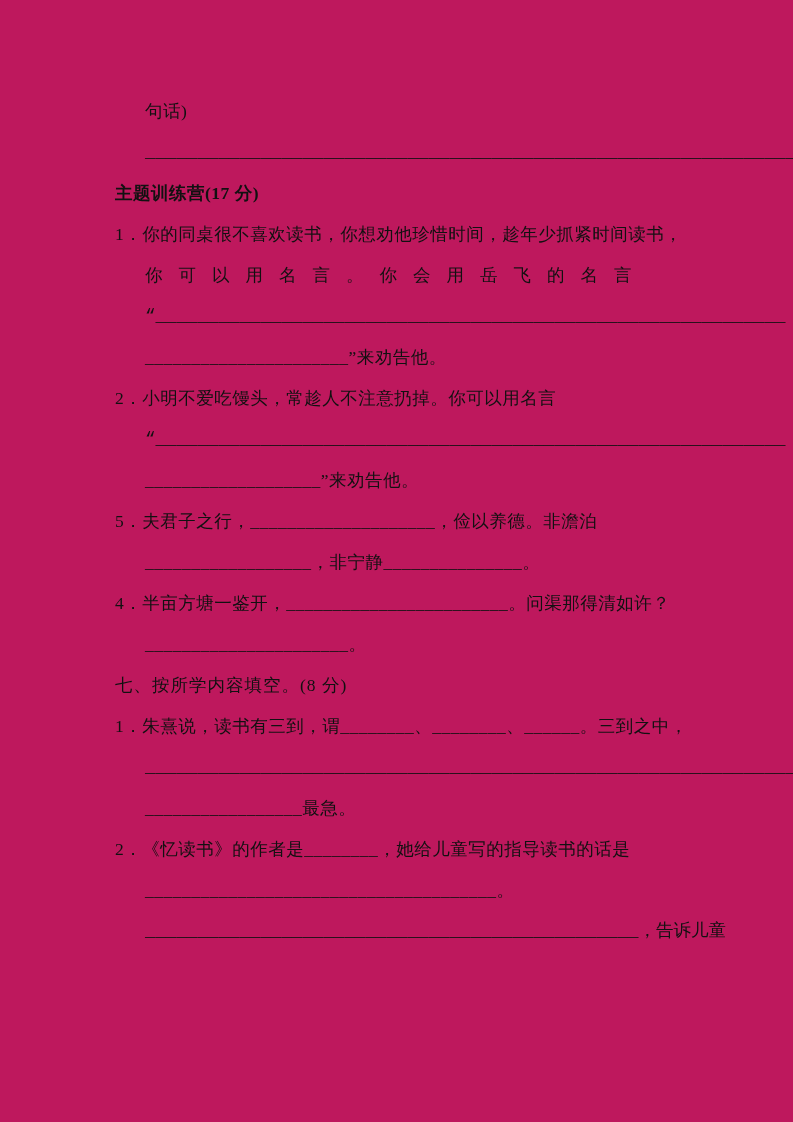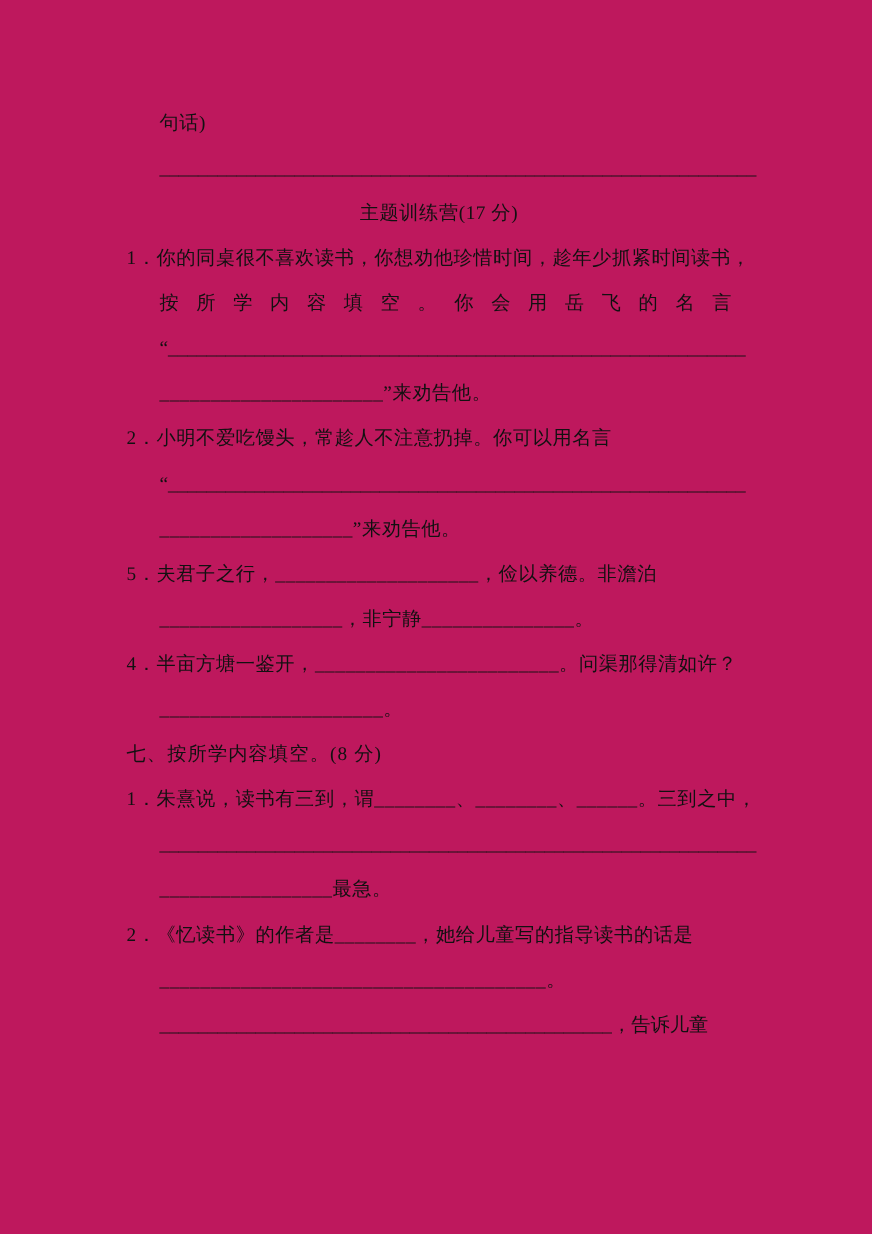--- a/index.html
+++ b/index.html
@@ -20,39 +20,39 @@
     overflow: hidden;
   }
   .line {
     font-size: 17.5px;
     line-height: 23px;
     margin-bottom: 18px;
     white-space: nowrap;
     letter-spacing: 0.5px;
   }
   .cont { padding-left: 30px; }          
-  .center { text-align: center; padding-left: 0; }
+  .center { padding-left: 0; font-weight: bold; }
   .section { letter-spacing: 1px; }
   .qstart { margin-top: 6px; }           
   .spread { letter-spacing: 16px; }      
-  .rule { letter-spacing: 0; }           
+  .rule { letter-spacing: 0; font-family: Liberation Mono, monospace; }           
 </style>
 </head>
 <body>
 
 <div class="page">
 
   <div class="line cont">句话)</div>
   <div class="line cont rule">______________________________________________________________</div>
 
   <div class="line center">主题训练营(17 分)</div>
 
 
   <div class="line qstart">1．你的同桌很不喜欢读书，你想劝他珍惜时间，趁年少抓紧时间读书，</div>
-  <div class="line cont spread">按所学内容填空。你会用岳飞的名言</div>
+  <div class="line cont spread">你可以用名言。你会用岳飞的名言</div>
   <div class="line cont rule">“____________________________________________________________</div>
   <div class="line cont">______________________”来劝告他。</div>
 
   <div class="line qstart">2．小明不爱吃馒头，常趁人不注意扔掉。你可以用名言</div>
   <div class="line cont rule">“____________________________________________________________</div>
   <div class="line cont">___________________”来劝告他。</div>
 
   <div class="line qstart">5．夫君子之行，____________________，俭以养德。非澹泊</div>
   <div class="line cont">__________________，非宁静_______________。</div>
 

